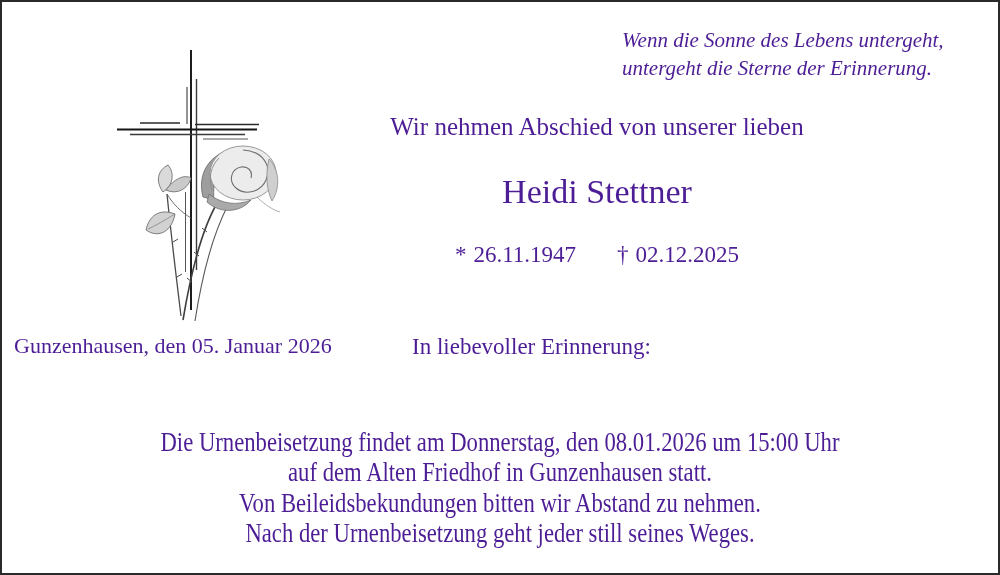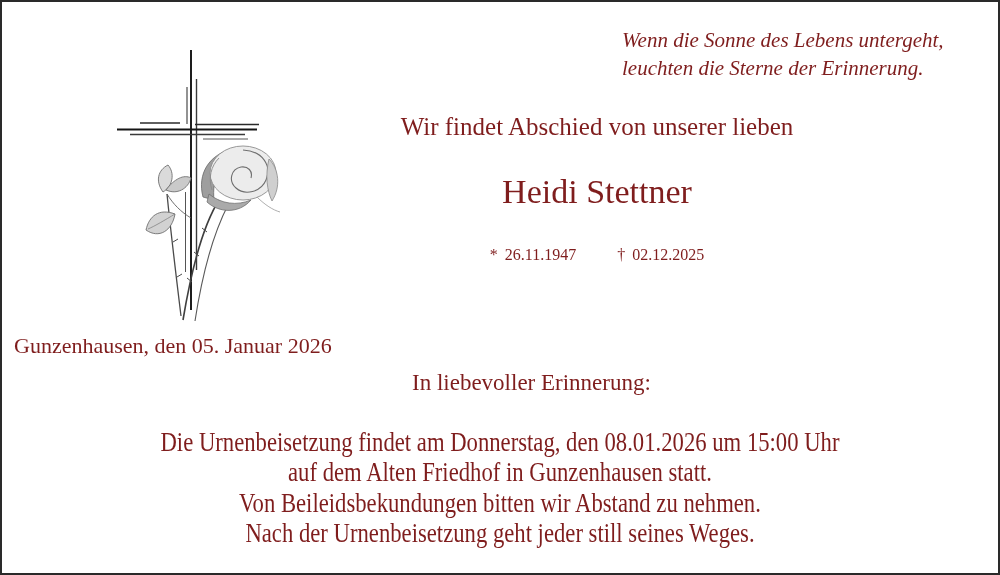--- a/index.html
+++ b/index.html
@@ -3,66 +3,66 @@
 <meta charset="utf-8">
 <style>
   html, body { margin: 0; padding: 0; background: #ffffff; }
   .sheet {
     position: relative;
     width: 1000px; height: 575px;
     box-sizing: border-box;
     border: 2px solid #2a2a2a;
     background: #ffffff;
     font-family: "Liberation Serif", serif;
-    color: #7f1d1d;
+    color: #4c1d95;
     overflow: hidden;
   }
   .epigraph {
     position: absolute; left: 620px; top: 24px;
     font-style: italic; font-size: 21px; line-height: 28px;
     white-space: nowrap;
   }
   .illustration { position: absolute; left: 105px; top: 40px; }
   .intro {
     position: absolute; left: 350px; top: 111px; width: 490px;
     text-align: center; font-size: 25px; line-height: 27px;
   }
   .deceased-name {
     position: absolute; left: 350px; top: 165px; width: 490px;
     text-align: center; font-size: 34px; line-height: 50px;
   }
   .dates {
     position: absolute; left: 350px; top: 240px; width: 490px;
     display: flex; justify-content: center; gap: 41px;
-    font-size: 16px; line-height: 26px;
+    font-size: 23px; line-height: 26px;
   }
   .dates .sym { margin-right: 7px; }
   .dateline {
     position: absolute; left: 12px; top: 331px;
     font-size: 22px; line-height: 26px; white-space: nowrap;
   }
   .remembrance {
     position: absolute; left: 410px; top: 329px;
-    font-size: 23px; line-height: 31px; white-space: nowrap; margin-top: 36px;
+    font-size: 23px; line-height: 31px; white-space: nowrap;
   }
   .funeral {
     position: absolute; left: 0; top: 425px; width: 996px;
     text-align: center; font-size: 27px; line-height: 30.4px;
     transform: scaleX(0.84); transform-origin: 50% 0;
     white-space: nowrap;
   }
 </style>
 </head>
 <body>
 
 <div class="sheet">
 
   <div class="epigraph">
     <div>Wenn die Sonne des Lebens untergeht,</div>
-    <div>leuchten die Sterne der Erinnerung.</div>
+    <div>untergeht die Sterne der Erinnerung.</div>
   </div>
 
   <div class="illustration">
     <svg width="190" height="285" viewBox="0 0 190 285" xmlns="http://www.w3.org/2000/svg">
       <g stroke-linecap="butt">
         <line x1="84" y1="8" x2="84" y2="268" stroke="#1d1d1d" stroke-width="2"></line>
         <line x1="89.5" y1="37" x2="89.5" y2="228" stroke="#3a3a3a" stroke-width="1.4"></line>
         <line x1="80" y1="45" x2="80" y2="82" stroke="#4a4a4a" stroke-width="1.2"></line>
         <line x1="78.5" y1="150" x2="78.5" y2="230" stroke="#555555" stroke-width="1"></line>
         <line x1="33" y1="81" x2="73" y2="81" stroke="#2a2a2a" stroke-width="1.3"></line>
@@ -85,21 +85,21 @@
         <ellipse cx="136" cy="131" rx="33" ry="27" fill="#ececec" stroke="#8d8d8d" stroke-width="0.9"></ellipse>
         <path d="M 136,108 C 156,109 165,124 159,138 C 154,150 138,154 129,146 C 121,139 124,127 134,125 C 141,124 146,129 144,136" fill="none" stroke="#6f6f6f" stroke-width="1.1"></path>
         <path d="M 112,116 C 104,124 101,136 105,148" fill="none" stroke="#8a8a8a" stroke-width="0.9"></path>
         <path d="M 162,117 C 172,127 174,145 165,159 C 160,149 158,133 162,117 Z" fill="#cfcfcf" stroke="#8a8a8a" stroke-width="0.8"></path>
         <path d="M 102,152 C 114,162 130,164 144,158 C 132,172 112,171 100,160 Z" fill="#aaaaaa" stroke="#707070" stroke-width="0.8"></path>
         <path d="M 150,155 C 158,163 166,168 173,170" fill="none" stroke="#9a9a9a" stroke-width="0.8"></path>
       </g>
     </svg>
   </div>
 
-  <div class="intro">Wir findet Abschied von unserer lieben</div>
+  <div class="intro">Wir nehmen Abschied von unserer lieben</div>
 
   <div class="deceased-name">Heidi Stettner</div>
 
   <div class="dates">
     <span><span class="sym">*</span><span>26.11.1947</span></span>
     <span><span class="sym">†</span><span>02.12.2025</span></span>
   </div>
 
   <div class="dateline">Gunzenhausen, den 05. Januar 2026</div>
 

